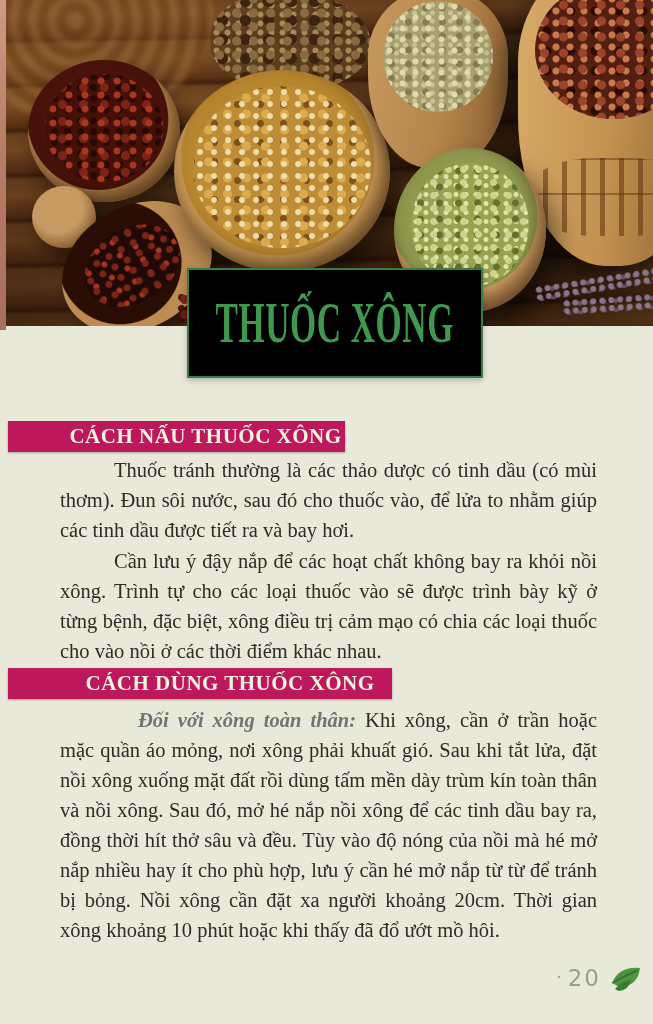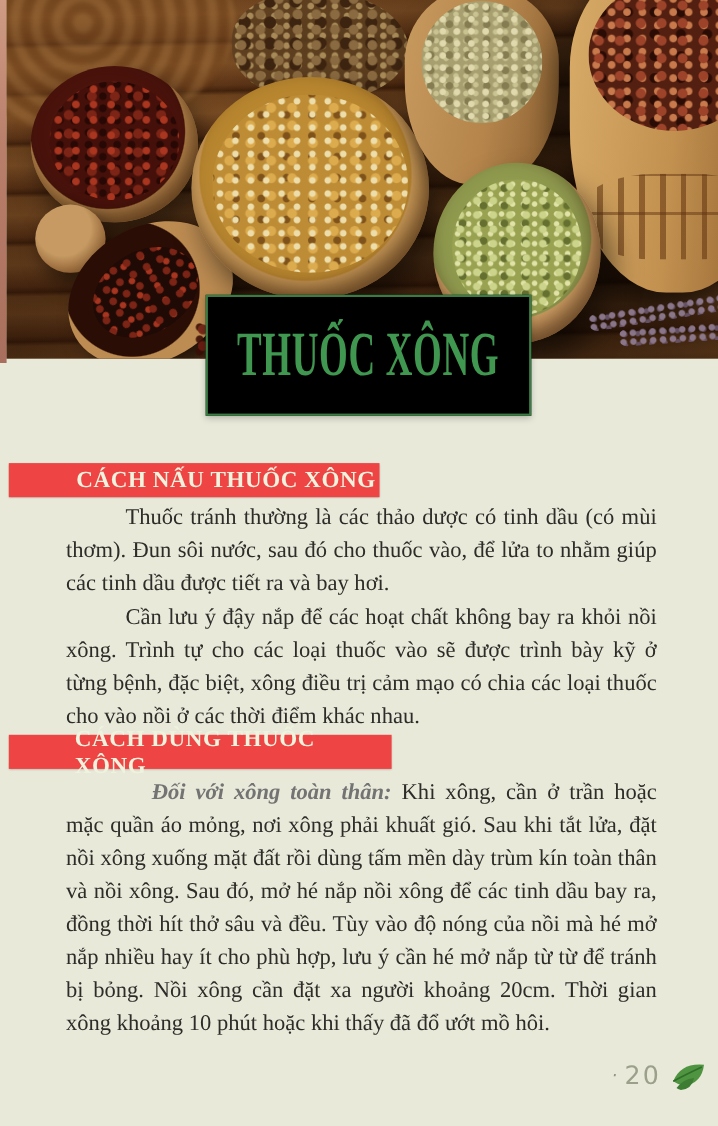--- a/index.html
+++ b/index.html
@@ -138,28 +138,28 @@
     display:flex;align-items:center;justify-content:center;
     box-shadow:0 2px 6px rgba(0,0,0,.25);
   }
   .title-text{
     font-family:"Liberation Serif", serif;font-weight:700;
     font-size:56px;color:#3f9750;letter-spacing:1px;white-space:nowrap;
     transform:scale(.60,1.02);transform-origin:50% 50%;
   }
   
   .section-bar{
-    position:absolute;left:8px;height:31px;background:#ef4444;
+    position:absolute;left:8px;height:31px;background:#be185d;
     color:#eef3de;font-weight:700;font-size:21px;
     display:flex;align-items:center;justify-content:center;
     box-shadow:0 1px 2px rgba(0,0,0,.3);
     letter-spacing:.5px;
   }
   .bar-1{top:421px;width:337px;padding-left:58px;box-sizing:border-box;}
-  .bar-2{top:668px;width:348px;padding-left:60px;box-sizing:border-box;}
+  .bar-2{top:668px;width:384px;padding-left:60px;box-sizing:border-box;}
   
   .body-par{
     position:absolute;left:60px;width:537px;margin:0;
     font-size:20.5px;line-height:30px;color:#2e2c28;
     text-align:justify;text-indent:54px;
   }
   .par-1{top:455px;}
   .par-2{top:546px;}
   .par-3{top:705px;}
   .lead-in{color:#737373;font-weight:700;font-style:italic;margin-left:24px;}

